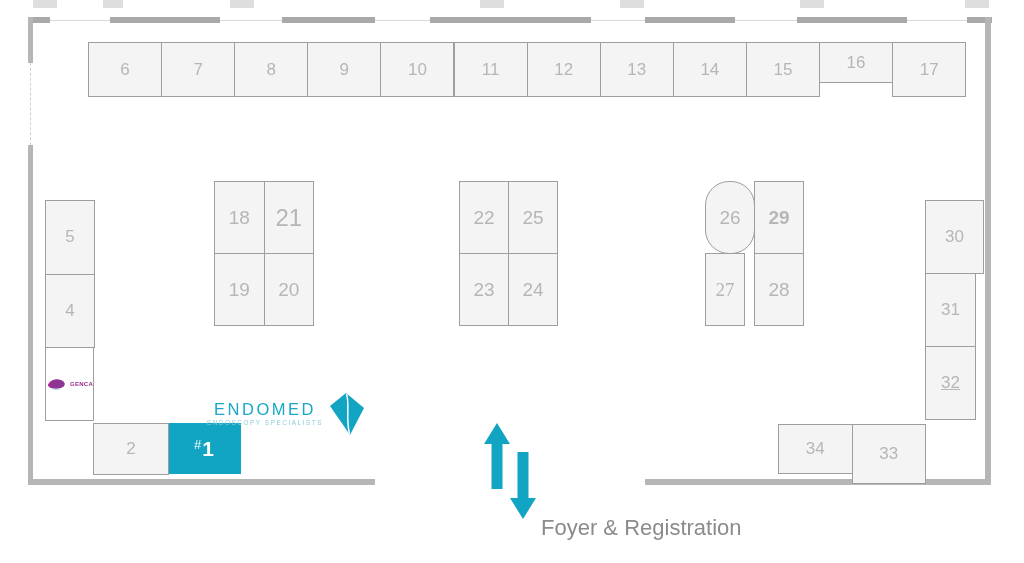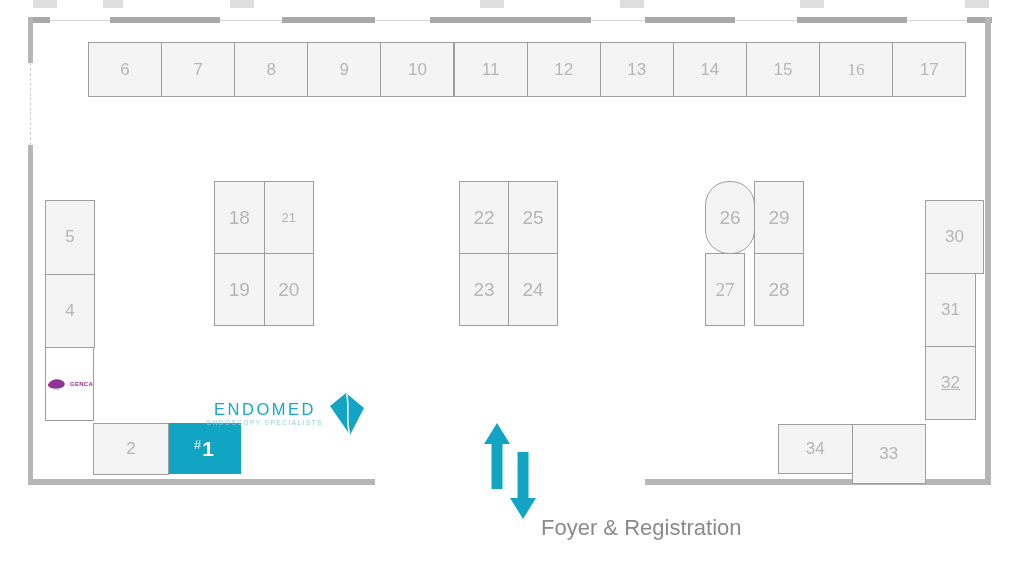--- a/index.html
+++ b/index.html
@@ -124,34 +124,34 @@
 <div class="booth" style="left: 88px; top: 42px; width: 74.1px; height: 55px; font-size: 17px;">6</div>
     <div class="booth" style="left: 161.1px; top: 42px; width: 74.1px; height: 55px; font-size: 17px;">7</div>
     <div class="booth" style="left: 234.2px; top: 42px; width: 74.1px; height: 55px; font-size: 17px;">8</div>
     <div class="booth" style="left: 307.3px; top: 42px; width: 74.1px; height: 55px; font-size: 17px;">9</div>
     <div class="booth" style="left: 380.4px; top: 42px; width: 74.1px; height: 55px; font-size: 17px;">10</div>
     <div class="booth" style="left: 453.5px; top: 42px; width: 74.1px; height: 55px; font-size: 17px;">11</div>
     <div class="booth" style="left: 526.6px; top: 42px; width: 74.1px; height: 55px; font-size: 17px;">12</div>
     <div class="booth" style="left: 599.7px; top: 42px; width: 74.1px; height: 55px; font-size: 17px;">13</div>
     <div class="booth" style="left: 672.8px; top: 42px; width: 74.1px; height: 55px; font-size: 17px;">14</div>
     <div class="booth" style="left: 745.9px; top: 42px; width: 74.1px; height: 55px; font-size: 17px;">15</div>
-    <div class="booth" style="left: 819px; top: 42px; width: 74.1px; height: 55px; font-size: 17px; font-family: Liberation Serif, serif;">16</div>
+    <div class="booth" style="left: 819px; top: 42px; width: 74.1px; height: 41px; font-size: 17px;">16</div>
     <div class="booth" style="left: 892.1px; top: 42px; width: 74.1px; height: 55px; font-size: 17px;">17</div>
     <div class="booth" style="left: 45px; top: 200px; width: 50px; height: 74.5px; font-size: 17px;">5</div>
     <div class="booth" style="left: 45px; top: 273.5px; width: 50px; height: 74.5px; font-size: 17px;">4</div>
     <div class="booth" style="left: 214px; top: 181px; width: 50.5px; height: 73px; font-size: 19px;">18</div>
-    <div class="booth" style="left: 263.5px; top: 181px; width: 50.5px; height: 73px; font-size: 13px;">21</div>
+    <div class="booth" style="left: 263.5px; top: 181px; width: 50.5px; height: 73px; font-size: 24px;">21</div>
     <div class="booth" style="left: 214px; top: 253px; width: 50.5px; height: 73px; font-size: 19px;">19</div>
     <div class="booth" style="left: 263.5px; top: 253px; width: 50.5px; height: 73px; font-size: 19px;">20</div>
     <div class="booth" style="left: 459px; top: 181px; width: 50px; height: 73px; font-size: 19px;">22</div>
     <div class="booth" style="left: 508px; top: 181px; width: 50px; height: 73px; font-size: 19px;">25</div>
     <div class="booth" style="left: 459px; top: 253px; width: 50px; height: 73px; font-size: 19px;">23</div>
     <div class="booth" style="left: 508px; top: 253px; width: 50px; height: 73px; font-size: 19px;">24</div>
     <div class="booth" style="left: 705px; top: 181px; width: 50px; height: 73px; font-size: 19px; border-radius: 24px;">26</div>
-    <div class="booth" style="left: 754px; top: 181px; width: 50px; height: 73px; font-size: 19px;">29</div>
+    <div class="booth" style="left: 754px; top: 181px; width: 50px; height: 73px; font-size: 19px; font-weight: bold;">29</div>
     <div class="booth" style="left: 705px; top: 253px; width: 40px; height: 73px; font-size: 19px; font-family: Liberation Serif, serif;">27</div>
     <div class="booth" style="left: 754px; top: 253px; width: 50px; height: 73px; font-size: 19px;">28</div>
     <div class="booth" style="left: 925px; top: 200px; width: 59px; height: 74px; font-size: 17px;">30</div>
     <div class="booth" style="left: 925px; top: 273px; width: 51px; height: 74px; font-size: 17px;">31</div>
     <div class="booth" style="left: 925px; top: 346px; width: 51px; height: 74px; font-size: 17px; text-decoration: underline;">32</div>
     <div class="booth" style="left: 93px; top: 423px; width: 76px; height: 52px; font-size: 17px;">2</div>
     <div class="booth" style="left: 778px; top: 424px; width: 74.5px; height: 50px; font-size: 17px;">34</div>
     <div class="booth" style="left: 851.5px; top: 424px; width: 74.5px; height: 60px; font-size: 17px;">33</div>
   </div>
 

